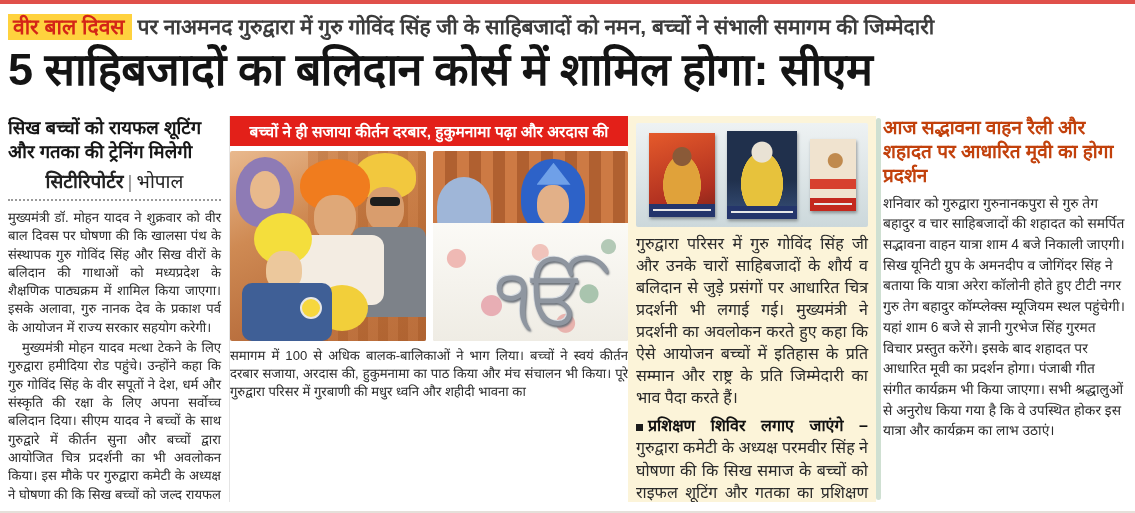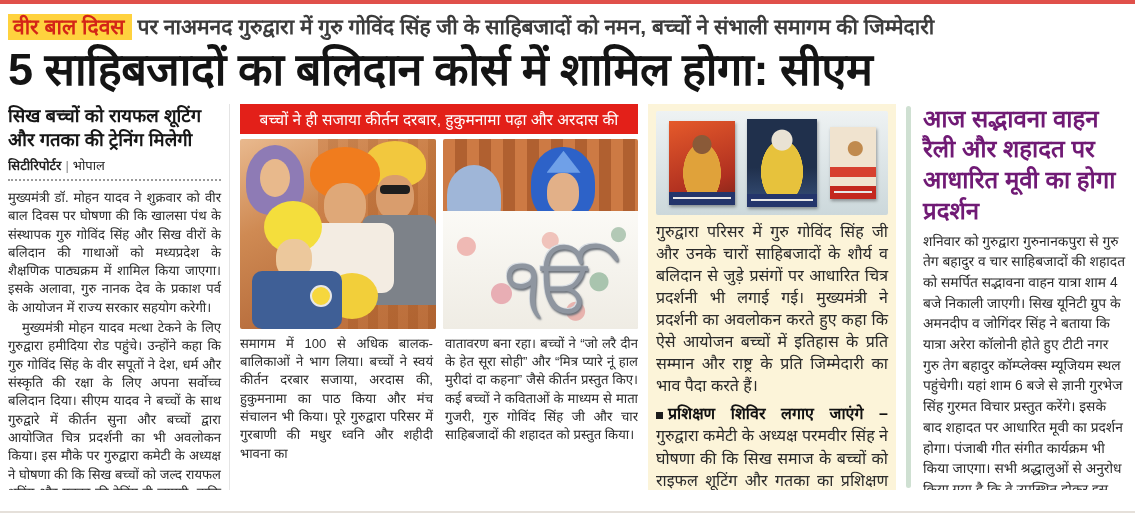--- a/index.html
+++ b/index.html
@@ -12,36 +12,36 @@
   
   .kicker { padding:8px 10px 4px 8px; font-weight:bold; font-size:21px; color:#3c3c3c;
             white-space:nowrap; overflow:hidden; }
   .kicker-highlight { background:#ffd23e; color:#d42517; padding:1px 7px 2px 5px; margin-right:6px; }
 
   
   .headline { font-size:45px; font-weight:800; color:#141414; line-height:1.15;
               padding:0 10px 2px 8px; letter-spacing:-0.5px; white-space:nowrap; overflow:hidden; }
 
   
-  .columns { display:flex; gap:10px; padding:6px 8px 0 8px; height:392px; }
+  .columns { display:flex; padding:6px 8px 0 8px; height:392px;margin-top:12px; }
   .col { overflow:hidden; }
   p { text-align:justify; }
 
   
   .col1 { width:222px; border-right:1px solid #e4e4e4; padding-right:8px; }
   .col1 h2 { font-size:18.5px; line-height:1.3; color:#161616; margin-bottom:4px; }
-  .byline { font-size:13px; color:#222; margin:2px 0 5px 0; }
+  .byline { text-align:center; font-size:19px; color:#222; margin:2px 0 5px 0; }
   .byline .sep { color:#888; margin:0 4px; }
   .col1 .rule { border-top:2px dotted #9a9a9a; margin-bottom:8px; }
   .col1 p { font-size:13.1px; line-height:1.4; }
   .col1 p + p { text-indent:14px; margin-top:2px; }
 
   
   .col2 { width:398px; }
-  .banner { background:#e32019; color:#fff; font-weight:normal; font-size:15.5px;
+  .banner { background:#e32019; color:#fff; font-weight:bold; font-size:15.5px;
             text-align:center; padding:4px 2px; margin-bottom:5px; }
   .photos { display:flex; gap:7px; height:190px; margin-bottom:6px; }
   .photo { position:relative; overflow:hidden; border-radius:2px; flex:1; }
   .col2 h3 { font-size:16.5px; color:#101010; margin:2px 0 4px 0; }
   .twocol { display:flex; gap:12px; }
   .twocol p { flex:1; font-size:13.1px; line-height:1.4; }
 
   
   .photo1 { background:linear-gradient(155deg,#e9b98e 0%,#cf8a53 35%,#b96f3e 70%,#a85f33 100%); }
   .p1-curtain { position:absolute; right:0; top:0; width:60%; height:100%;
@@ -103,21 +103,21 @@
   .poster3 .strip { background:#c4281e; }
   .col3 h3 { font-size:17px; color:#131313; margin-bottom:3px; }
   .col3 p { font-size:16px; line-height:1.38; }
   .col3 .bullet { margin-top:6px; }
   .sq { display:inline-block; width:7px; height:7px; background:#1c1c1c; margin-right:5px; vertical-align:middle; }
   .bullet b { color:#111; }
 
   
   .vsep { width:5px; background:#cfe0d2; border-radius:3px; margin:2px 0; }
   .col4 { flex:1; padding-left:2px; }
-  .col4 h3 { font-size:24px; line-height:1.28; color:#701a75; margin-bottom:5px; }
+  .col4 h3 { font-size:19px; line-height:1.28; color:#c2410c; margin-bottom:5px; }
   .col4 p { font-size:13.8px; line-height:1.5; text-align:left; }
 </style>
 </head>
 <body>
 
 <div class="page">
   <div class="top-rule"></div>
 
   <div class="kicker">
     <span class="kicker-highlight">वीर बाल दिवस</span><span class="kicker-rest">पर नाअमनद गुरुद्वारा में गुरु गोविंद सिंह जी के साहिबजादों को नमन, बच्चों ने संभाली समागम की जिम्मेदारी</span>
@@ -164,21 +164,20 @@
           <div class="p2-hood"></div>
           <div class="p2-hood-fold"></div>
           <div class="p2-face"></div>
           <div class="p2-cloth"></div>
           <div class="p2-ekonkar">ੴ</div>
         </div>
       </div>
 
       <div class="twocol">
         <p>समागम में 100 से अधिक बालक-बालिकाओं ने भाग लिया। बच्चों ने स्वयं कीर्तन दरबार सजाया, अरदास की, हुकुमनामा का पाठ किया और मंच संचालन भी किया। पूरे गुरुद्वारा परिसर में गुरबाणी की मधुर ध्वनि और शहीदी भावना का</p>
-        <p>वातावरण बना रहा। बच्चों ने “जो लरै दीन के हेत सूरा सोही” और “मित्र प्यारे नूं हाल मुरीदां दा कहना” जैसे कीर्तन प्रस्तुत किए। कई बच्चों ने कविताओं के माध्यम से माता गुजरी, गुरु गोविंद सिंह जी और चार साहिबजादों की शहादत को प्रस्तुत किया।</p>
       </div>
     </section>
 
     <section class="col col3">
       <div class="expo">
         <div class="poster poster1">
             <div class="strip">
               <i></i>
             </div>
           </div>

